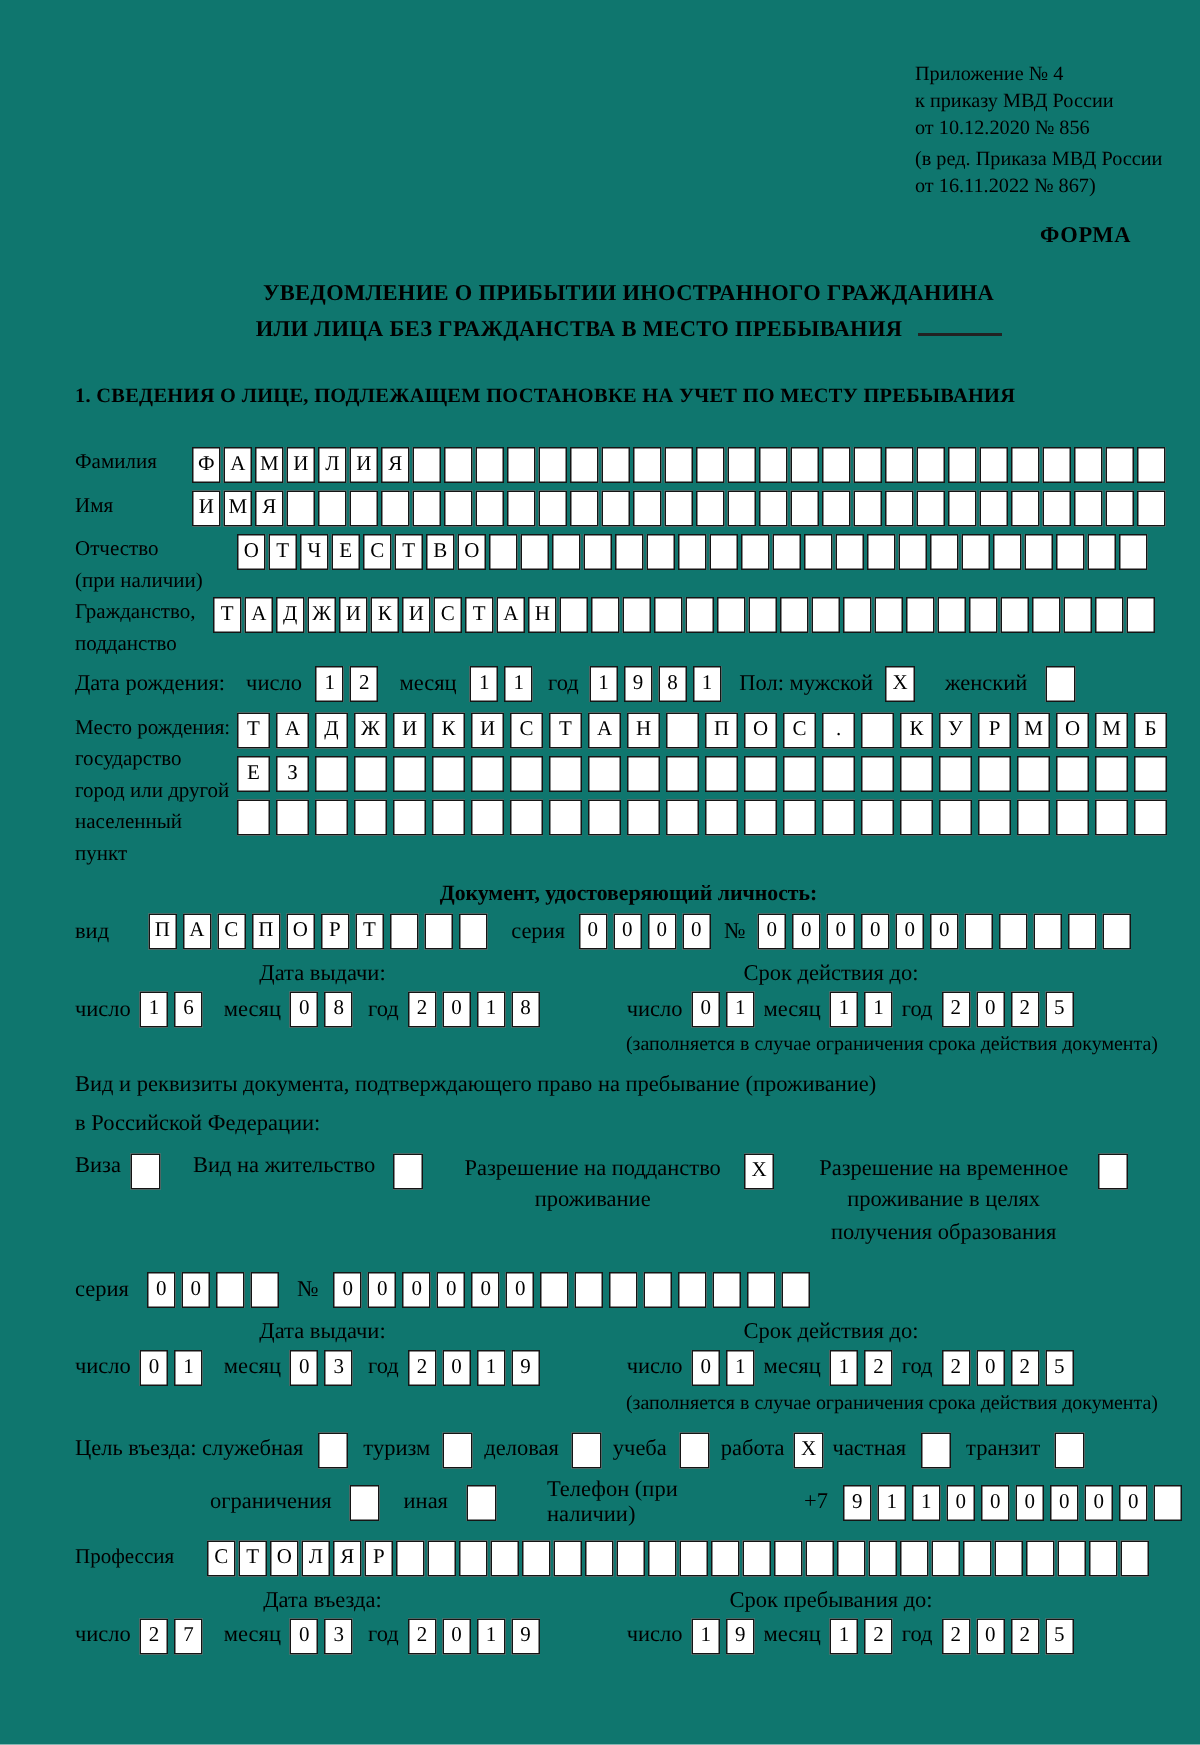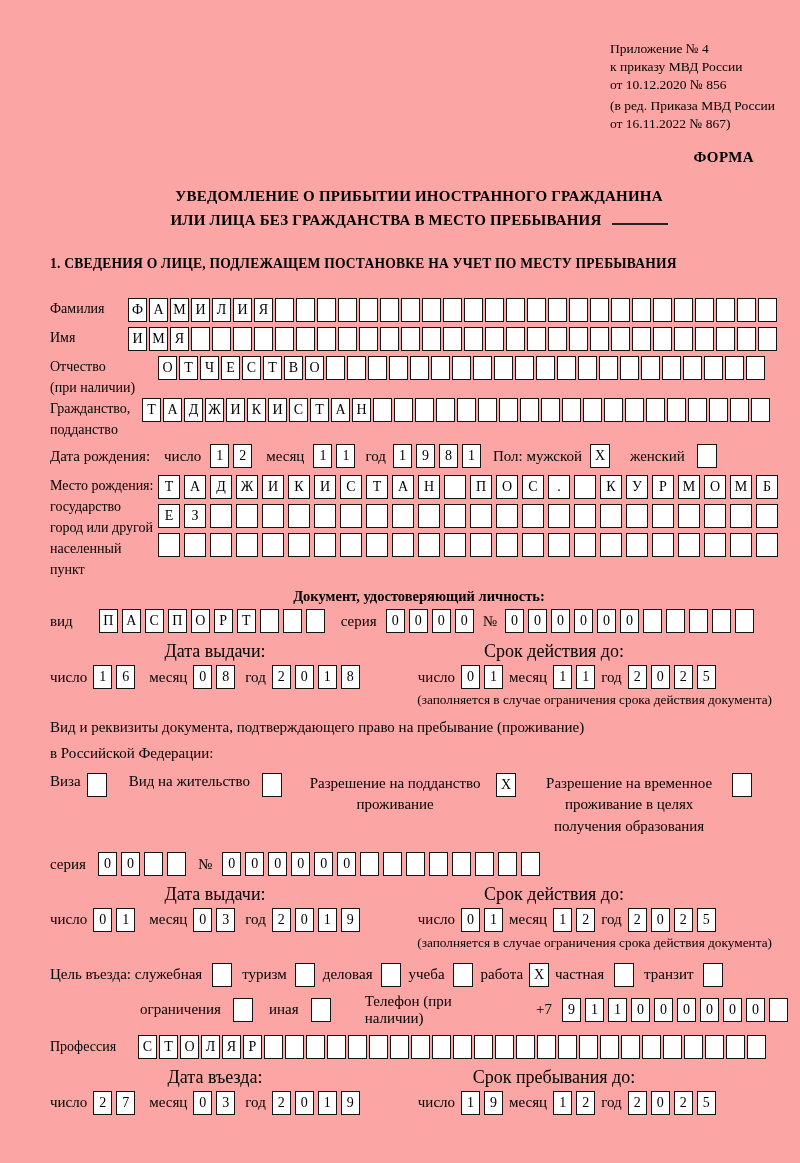--- a/index.html
+++ b/index.html
@@ -1,17 +1,17 @@
 <!DOCTYPE html>
 <html><head>
 <meta charset="utf-8">
 <style>
   html,body{margin:0;padding:0;background:#e8e8e8;}
   .page{
-    width:800px;height:1163px;margin:0 auto;background:#fca5a5;
+    width:800px;height:1163px;margin:0 auto;background:#0f766e;
     font-family:"Liberation Serif","DejaVu Serif",serif;color:#000;
     box-sizing:border-box;padding:40px 12px 0 50px;overflow:hidden;
   }
   .appendix{margin-left:560px;font-size:13.5px;line-height:1.32;}
   .appendix .sub{margin-top:4px;}
   .forma{ text-align:right;padding-right:34px;font-weight:bold;font-size:15px;margin-top:16px;letter-spacing:.4px;}
   .title{text-align:center;font-weight:bold;font-size:15px;margin-top:18px;line-height:1.6;letter-spacing:.2px;}
   .blankline{display:inline-block;width:56px;border-bottom:2.4px solid #222;margin-left:10px;vertical-align:baseline;}
   .section1{font-weight:bold;font-size:13.6px;margin-top:24px;letter-spacing:.2px;}
   .frow{display:flex;align-items:flex-start;margin-top:5px;}
@@ -25,21 +25,21 @@
     font-size:14px;flex:0 0 auto;background:#fff;
   }
   .cell.wide{width:22px;}
   .chk{
     width:20px;height:24px;border:1.6px solid #151515;box-sizing:border-box;
     display:inline-flex;align-items:center;justify-content:center;
     font-size:14px;flex:0 0 auto;background:#fff;
   }
   .docheader{text-align:center;font-weight:bold;font-size:14.5px;margin-top:8px;}
   .inlinerow{display:flex;align-items:center;margin-top:5px;}
-  .dh{display:flex;margin-top:8px;font-size:18px;}
+  .dh{display:flex;margin-top:8px;font-size:15px;}
   .dh .l{flex:0 0 330px;text-align:center;}
   .dh .r{flex:1;text-align:center;padding-right:60px;}
   .daterow{display:flex;align-items:center;margin-top:3px;}
   .dgroup{display:flex;align-items:center;gap:6px;font-size:15px;}
   .note{text-align:right;padding-right:16px;font-size:13.3px;margin-top:3px;}
   .plain{font-size:15px;margin-top:9px;line-height:1.45;}
   .permitrow{display:flex;align-items:flex-start;margin-top:8px;font-size:15px;}
   .permitrow .cbl{display:flex;align-items:flex-start;}
   .wraplbl{text-align:center;line-height:1.45;}
   .purposerow{display:flex;align-items:center;margin-top:12px;font-size:15px;flex-wrap:nowrap;}

